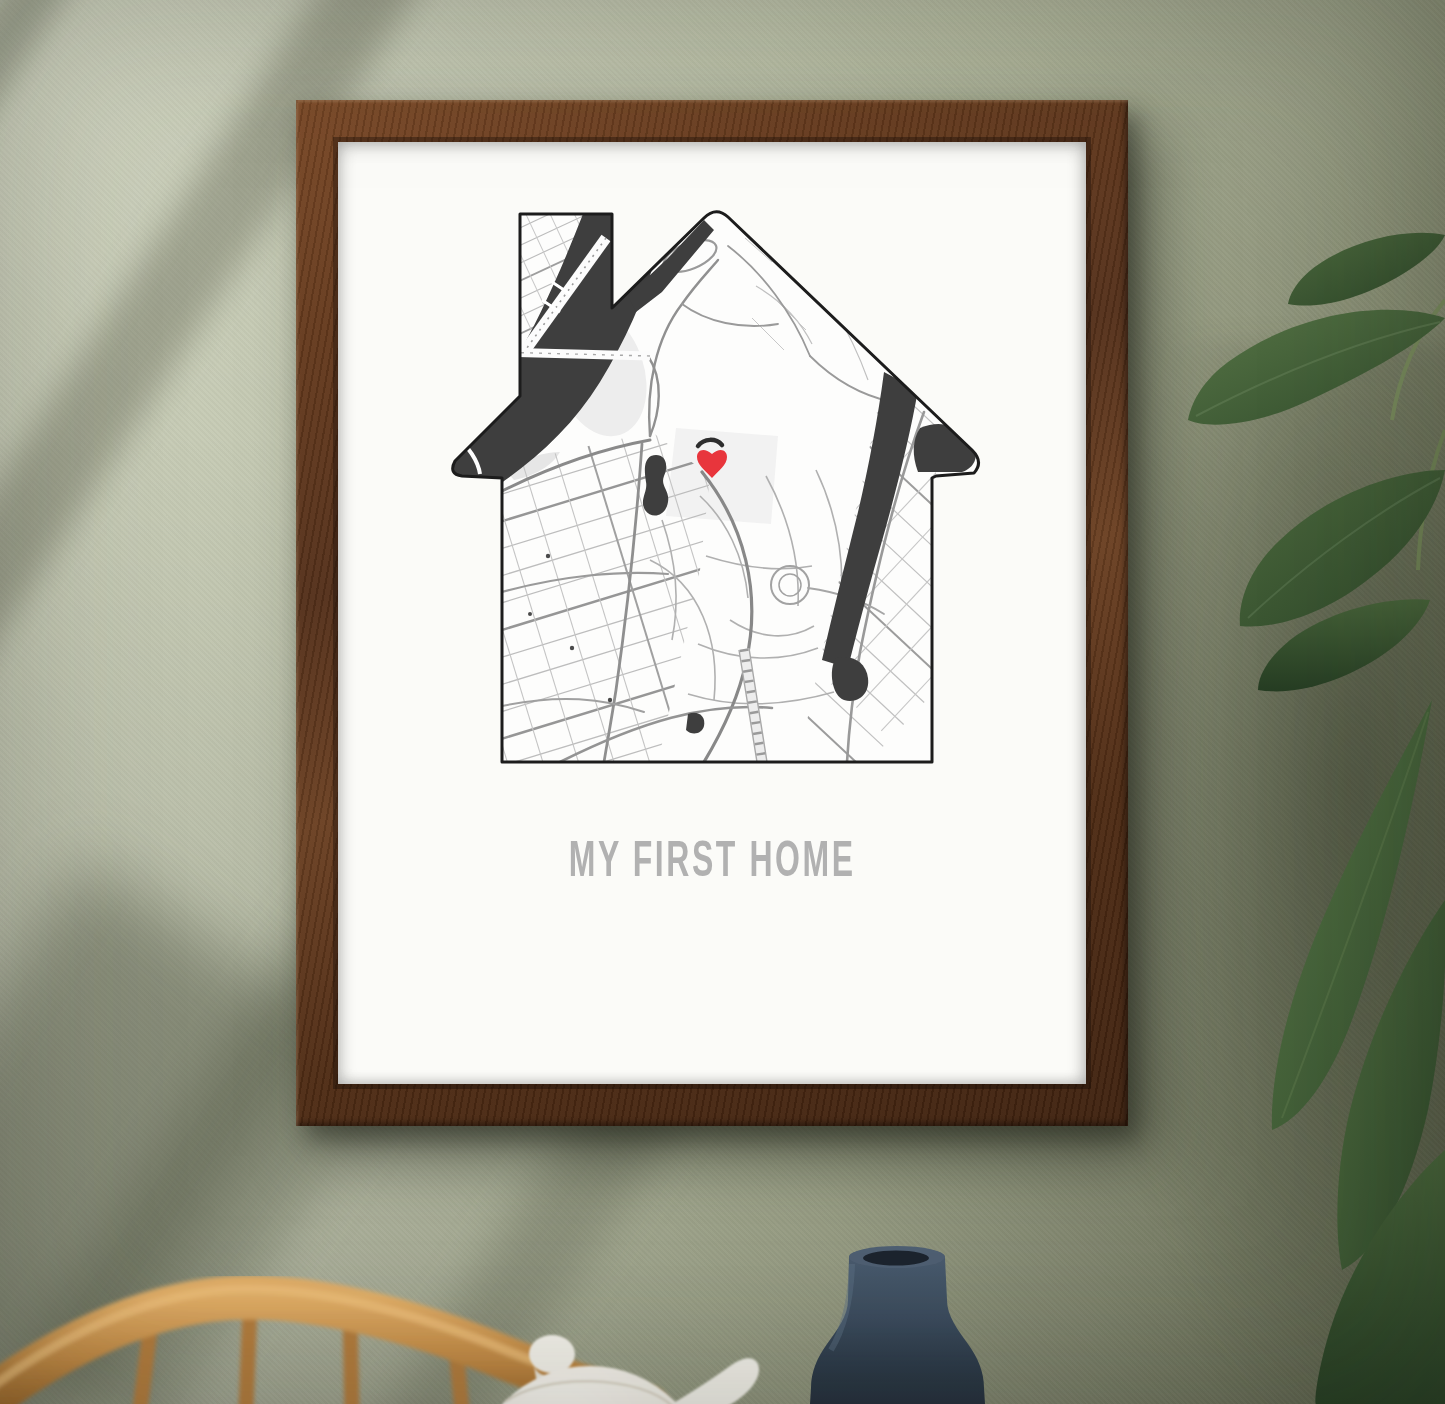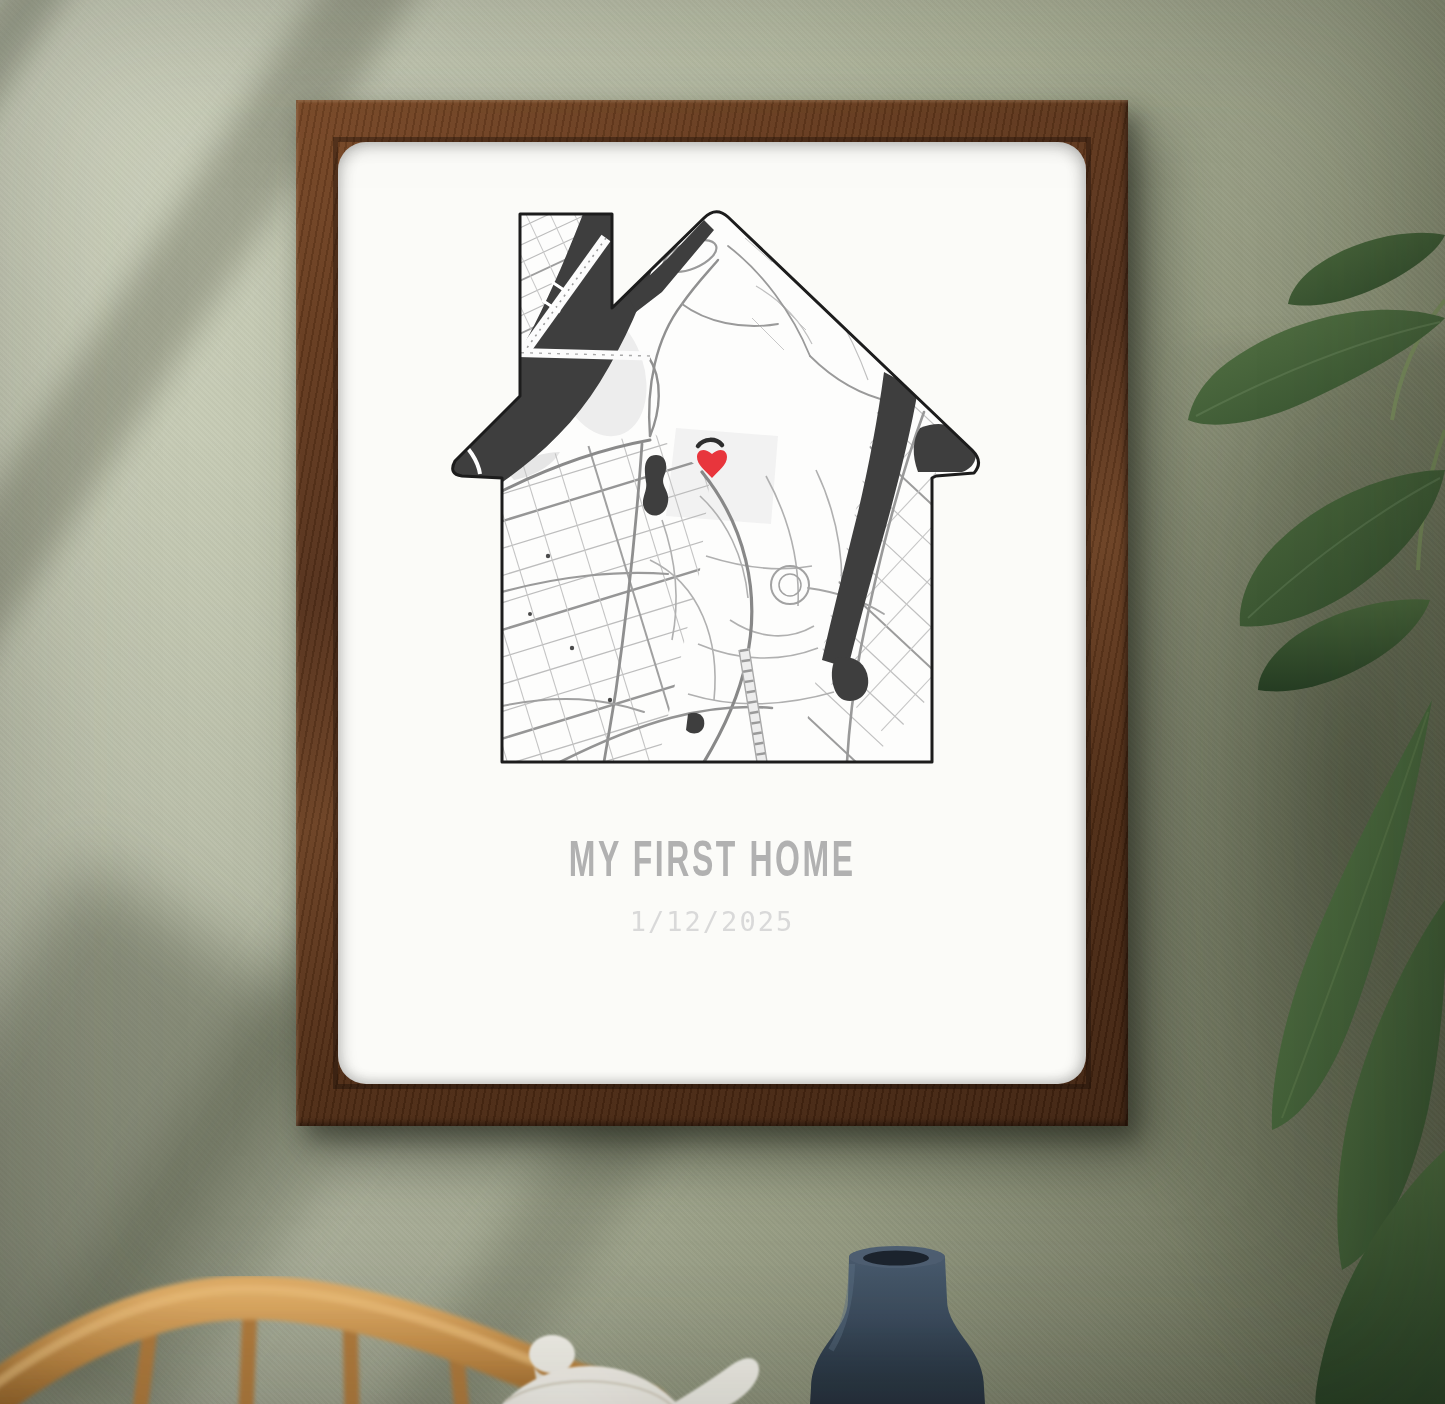--- a/index.html
+++ b/index.html
@@ -36,21 +36,21 @@
       background:
         repeating-linear-gradient(100deg,rgba(0,0,0,.10) 0 2px,rgba(255,255,255,.03) 2px 7px),
         linear-gradient(160deg,#7a4826 0%,#653a1d 18%,#54301a 38%,#6b4022 55%,
                         #4e2b14 75%,#3f2210 100%);
       box-shadow:inset 2px 2px 3px rgba(255,219,178,.22),
                  inset -3px -3px 6px rgba(0,0,0,.45);}
   .frame::before{content:'';position:absolute;inset:37px;
       border:5px solid rgba(20,10,4,.38);pointer-events:none;}
   .poster{position:absolute;inset:42px;background:#fbfbf8;
       box-shadow:inset 0 7px 16px rgba(0,0,0,.13),inset 0 -5px 12px rgba(0,0,0,.08),
-                 inset 7px 0 14px rgba(0,0,0,.09),inset -7px 0 14px rgba(0,0,0,.11);border-radius:28px;}
+                 inset 7px 0 14px rgba(0,0,0,.09),inset -7px 0 14px rgba(0,0,0,.11);}
   .map-art{position:absolute;left:102px;top:58px;width:560px;height:580px;}
   .p-text{position:absolute;left:0;right:0;text-align:center;white-space:nowrap;}
   .p-title{top:688px;font-size:50px;font-weight:700;color:#b1b1b1;letter-spacing:4px;}
   .p-title .cond{display:inline-block;transform:scaleX(.64);transform-origin:center;}
   .p-date{top:764px;font-family:"DejaVu Sans Mono",monospace;font-size:27px;
           letter-spacing:2px;color:#d9d9d9;font-weight:400;}
   .p-coords{top:820px;font-size:23px;font-weight:700;color:#3a3a3a;letter-spacing:1px;}
   
   .plant{position:absolute;left:1140px;top:220px;width:305px;height:1184px;}
   .foreground{position:absolute;left:0;top:1238px;width:1100px;height:166px;}
@@ -252,21 +252,20 @@
           <path d="M698 446 C704 438 716 438 722 445" stroke="#2e2e2e" stroke-width="4.5" fill="none" stroke-linecap="round"></path>
           <path d="M712 478 C705 470 697 465 697 457 C697 450 704 447 712 454 C720 447 727 450 727 457 C727 465 719 470 712 478 Z" fill="#e8353c"></path>
         </g>
 
         <path d="M520 214 L612 214 L612 308 L704 218 Q716 206 728 217 L972 450 Q984 462 974 473 L936 476 L932 478 L932 762 L502 762 L502 478 L462 476 Q448 474 455 461 L520 396 Z" fill="none" stroke="#1c1c1c" stroke-width="3" stroke-linejoin="round"></path>
       </svg>
 
       <div class="p-text p-title">
         <span class="cond">MY FIRST HOME</span>
       </div>
-      <div class="p-text p-date">1/12/2025</div>
 
     </div>
   </div>
 
   <svg class="plant" viewBox="1140 220 305 1184">
     <defs>
       <linearGradient id="lg1" x1="0" y1="0" x2="1" y2="1">
         <stop offset="0" stop-color="#577546"></stop>
           <stop offset="1" stop-color="#304b2b"></stop>
       </linearGradient>

